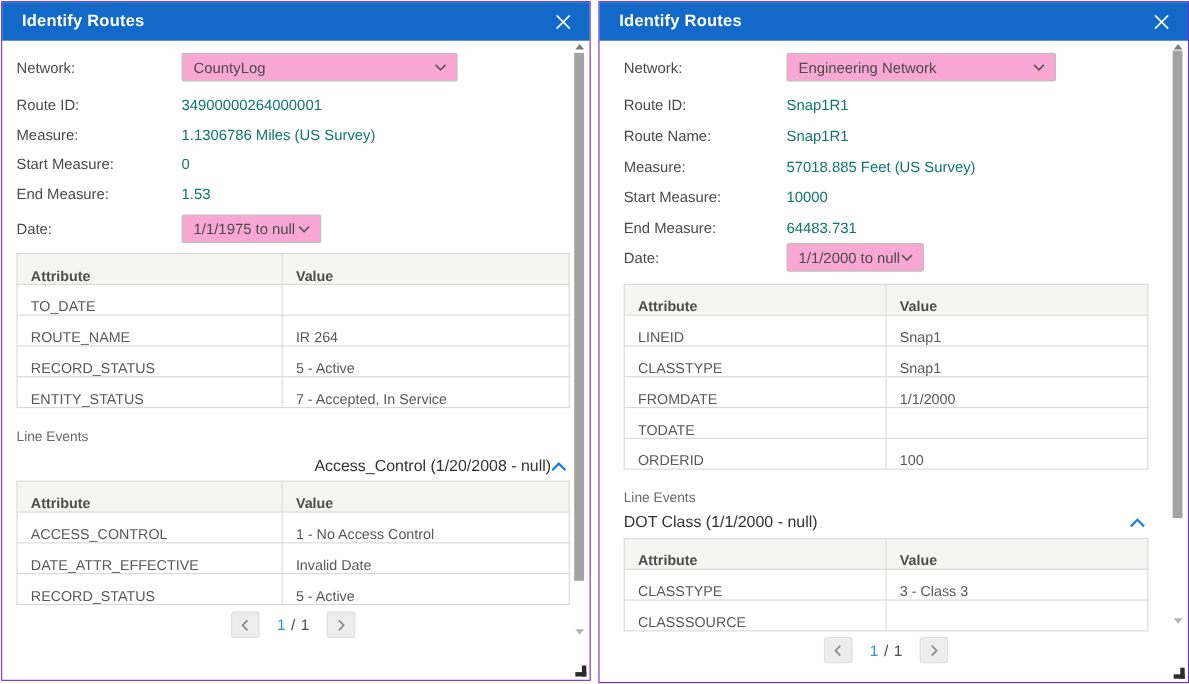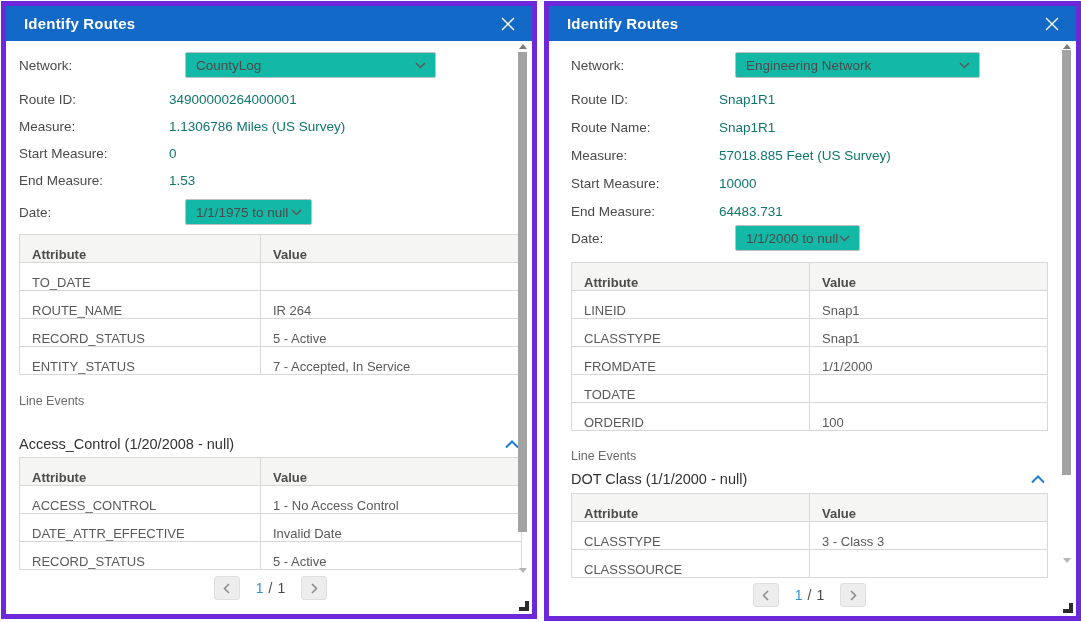--- a/index.html
+++ b/index.html
@@ -5,21 +5,21 @@
   * { margin:0; padding:0; box-sizing:border-box; }
   body {
     width:1081px; height:622px; position:relative;
     background:#ffffff;
     font-family:"Liberation Sans", sans-serif;
     overflow:hidden;
     color:#4a4a4a;
   }
   .panel {
     position:absolute; top:1px; background:#fff;
-    border:5px solid #6d28d9;
+    border:1px solid #6d28d9;
   }
   #panel-left  { left:1px;  width:536px; height:618px; }
   #panel-right { left:544px; width:537px; height:620px; }
 
   .panel-header {
     height:35px; background:#1269c7;
     display:flex; align-items:center; justify-content:space-between;
     padding:0 15px 0 18px;
   }
   .panel-title { color:#ffffff; font-weight:bold; font-size:15px; letter-spacing:.2px; }
@@ -28,23 +28,23 @@
   .content { position:absolute; top:35px; left:0; right:17px; bottom:0; }
   #panel-left  .content { padding:0 0 0 13px; }
   #panel-right .content { padding:0 0 0 22px; }
 
   .field-row { display:flex; align-items:center; height:20px; }
   .field-label { color:#4a4a4a; font-size:13.5px; flex:0 0 auto; }
   #panel-left  .field-label { width:150px; }
   #panel-right .field-label { width:148px; }
   .field-value { color:#0f766e; font-size:13.5px; }
 
-  .select-row { display:flex; align-items:center;gap:16px; }
+  .select-row { display:flex; align-items:center; }
   .select {
-    height:26px; border:1px solid #bfbfbf; border-radius:2px; background:#14b8a6;
+    height:26px; border:1px solid #bfbfbf; border-radius:2px; background:#f9a8d4;
     display:flex; align-items:center; justify-content:space-between;
     padding:0 9px 0 10px; font-size:13.5px; color:#4a4a4a; cursor:pointer;
   }
   .select-caret { display:flex; align-items:center; }
 
   table.attr-table { border-collapse:collapse; table-layout:fixed; font-size:13px; color:#595959; }
   #panel-left  table.attr-table { width:503px; }
   #panel-right table.attr-table { width:477px; }
   .attr-table th, .attr-table td {
     border:1px solid #d8d8d8; height:28px; padding:12px 6px 0 12px;
@@ -89,21 +89,21 @@
     border-right:4px solid #2b2b2b; border-bottom:4px solid #2b2b2b; cursor:nwse-resize;
   }
 
   
   #panel-left .r1 { margin-top:11px; }
   #panel-left .r2 { margin-top:11px; }
   #panel-left .r3, #panel-left .r4, #panel-left .r5 { margin-top:7px; }
   #panel-left .r6 { margin-top:9px; }
   #panel-left .t1 { margin-top:9px; }
   #panel-left .lel { margin-top:19px; }
-  #panel-left .leh { margin-top:24px; }
+  #panel-left .leh { margin-top:8px;justify-content:flex-end; }
   #panel-left .t2 { margin-top:3px; }
   #panel-left .pg { margin-top:6px; }
 
   
   #panel-right .r1 { margin-top:11px; }
   #panel-right .r2 { margin-top:11px; }
   #panel-right .r3, #panel-right .r4, #panel-right .r5, #panel-right .r6 { margin-top:8px; }
   #panel-right .r7 { margin-top:4px; }
   #panel-right .t1 { margin-top:11px; }
   #panel-right .lel { margin-top:18px; }

